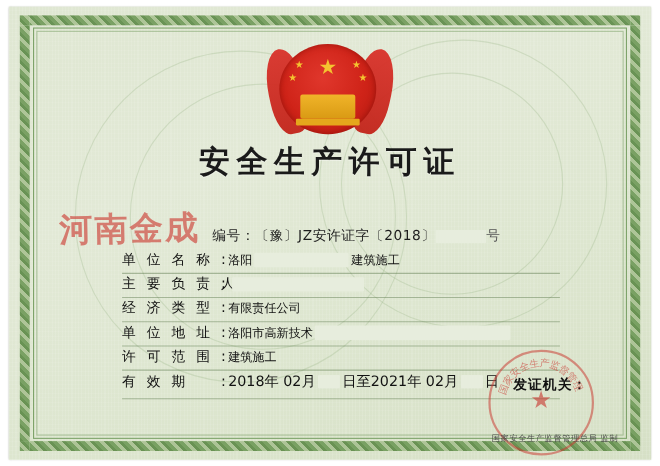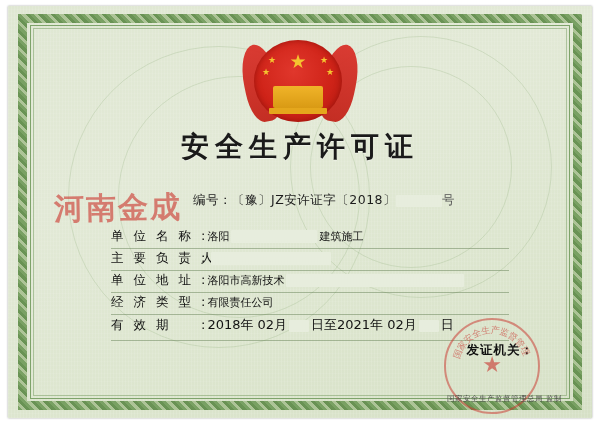--- a/index.html
+++ b/index.html
@@ -158,21 +158,21 @@
     font-weight: bold;
     letter-spacing: 2px;
     color: rgba(206, 80, 70, 0.72);
     transform: rotate(-1deg);
   }
 
   
   .cert-no {
     position: absolute;
     left: 185px;
-    top: 186px;
+    top: 200px;
     font-size: 12.5px;
     color: #1d1d1d;
     letter-spacing: .5px;
     white-space: nowrap;
   }
   .redact {
     display: inline-block;
     background: #e7eddd;
     vertical-align: middle;
     border-radius: 1px;
@@ -323,29 +323,33 @@
       <span class="field-label">单 位 名 称</span><span class="field-colon">:</span><span class="field-value">洛阳</span><span class="redact" style="width:86px;height:13px;margin:0 2px;"></span><span class="field-value">建筑施工</span>
       <span class="underline"></span>
     </div>
 
     <div class="field-row">
       <span class="field-label">主 要 负 责 人</span><span class="field-colon">:</span><span class="redact" style="width:120px;height:13px;margin-left:4px;"></span>
       <span class="underline"></span>
     </div>
 
     <div class="field-row">
+      <span class="field-label">经 济 类 型</span><span class="field-colon">:</span><span class="field-value">有限责任公司</span>
+      <span class="underline"></span>
+    </div>
+
+    <div class="field-row">
       <span class="field-label">单 位 地 址</span><span class="field-colon">:</span><span class="field-value">洛阳市高新技术</span><span class="redact" style="width:178px;height:13px;margin-left:2px;"></span>
       <span class="underline"></span>
     </div>
 
     <div class="field-row">
-      <span class="field-label">经 济 类 型</span><span class="field-colon">:</span><span class="field-value">有限责任公司</span>
-      <span class="underline"></span>
-    </div>
-
+      <span class="field-label">许 可 范 围</span><span class="field-colon">:</span><span class="field-value">建筑施工</span>
+      <span class="underline"></span>
+    </div>
 
     <div class="field-row" style="height:26px;">
       <span class="field-label">有 效 期</span><span class="field-colon">:</span><span class="valid-seg">2018年</span><span class="valid-seg" style="margin-left:4px;">02月</span><span class="redact" style="width:20px;height:12px;margin:0 2px;"></span><span class="valid-seg">日</span><span class="valid-seg">至</span><span class="valid-seg">2021年</span><span class="valid-seg" style="margin-left:4px;">02月</span><span class="redact" style="width:20px;height:12px;margin:0 2px;"></span><span class="valid-seg">日</span>
       <span class="underline"></span>
     </div>
   </div>
 
   <div class="issuer">
     <span>发证机关：</span>
   </div>

